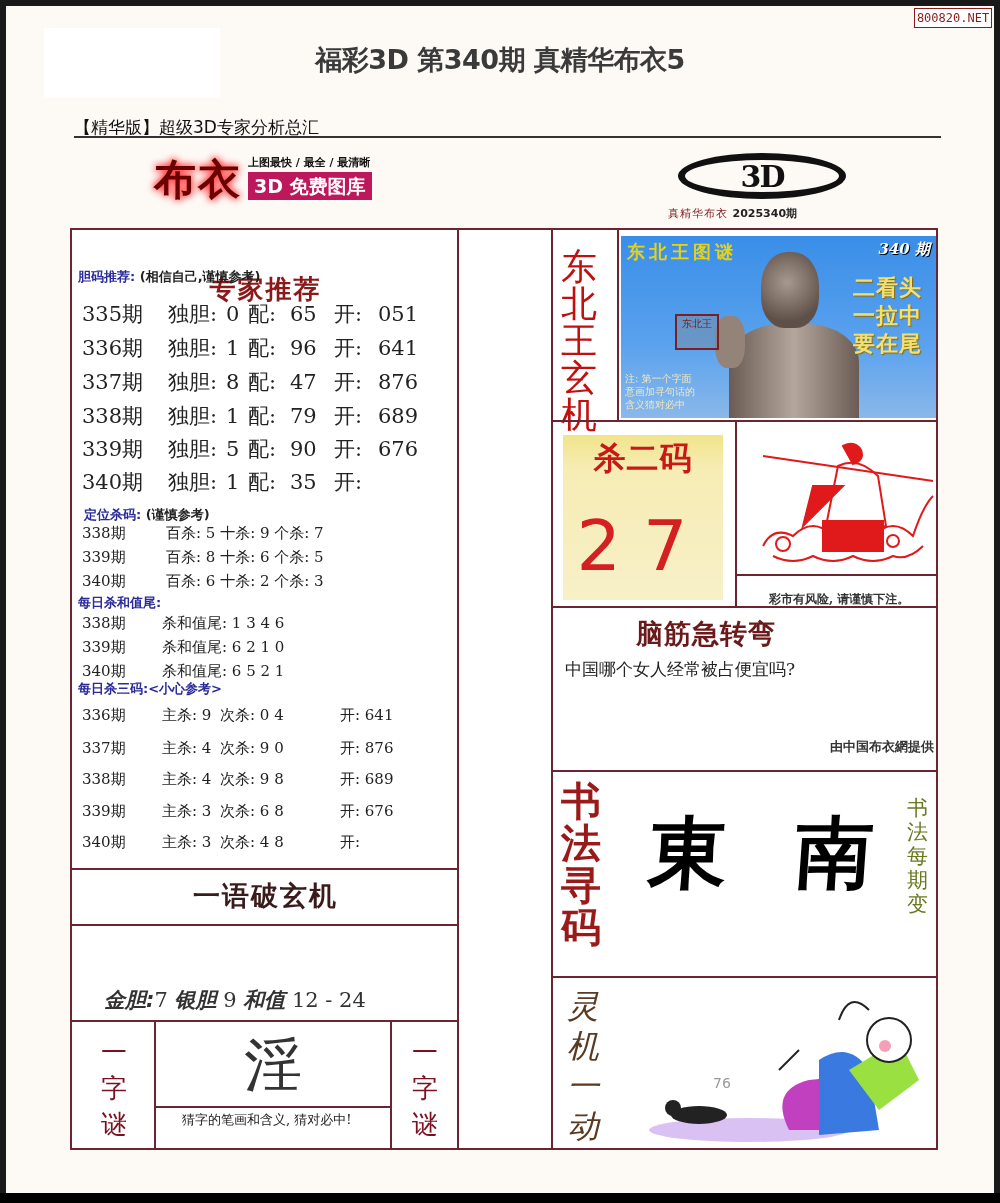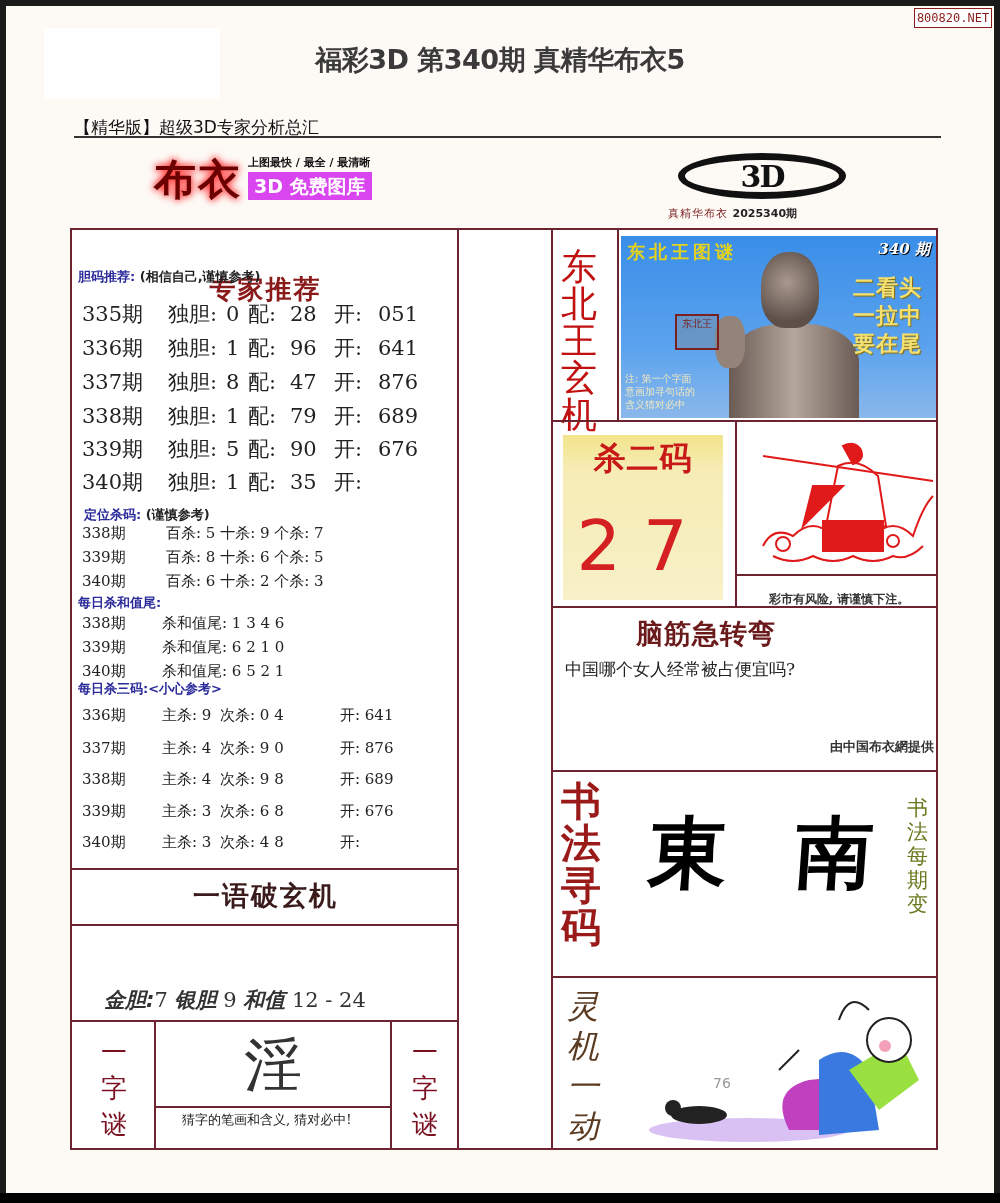--- a/index.html
+++ b/index.html
@@ -28,21 +28,21 @@
   
   .logo-buyi { position: absolute; left: 148px; top: 150px; height: 50px; display: flex; align-items: flex-start; }
   .logo-buyi .big {
     font: bold 42px "DejaVu Serif", serif; color: #6a0000; letter-spacing: 2px;
     text-shadow: 0 0 6px #ff3333, 0 0 10px #ff4444;
     line-height: 48px;
   }
   .logo-buyi .right { margin-left: 6px; display: flex; flex-direction: column; }
   .logo-buyi .slogan { font: bold 11px "DejaVu Sans", sans-serif; color: #111; line-height: 14px; }
   .logo-buyi .lib {
-    background: #d946ef; color: #fff; font: bold 19px "DejaVu Sans", sans-serif;
+    background: #be185d; color: #fff; font: bold 19px "DejaVu Sans", sans-serif;
     padding: 1px 6px; margin-top: 2px; line-height: 26px;
   }
   .logo-3d {
     position: absolute; left: 672px; top: 147px; width: 168px; height: 46px;
     border: 7px solid #111; border-radius: 50%; display: flex; align-items: center; justify-content: center;
     font: bold 30px "DejaVu Serif", serif; color: #111; letter-spacing: -2px;
   }
   .logo-3d-caption {
     position: absolute; left: 662px; top: 200px; font: 11px "DejaVu Serif", serif; color: #7a1a1a; letter-spacing: 1px;
   }
@@ -128,21 +128,21 @@
   </div>
 
   <div class="col-left">
     <div class="expert-title">专家推荐</div>
     <div class="sec-label" style="left:6px;top:38px;">
       <span>胆码推荐:</span>
       <span class="note">(相信自己,谨慎参考)</span>
     </div>
 
     <div class="dan-row" style="top:70px;">
-      <span style="width:86px">335期</span><span style="width:58px">独胆:</span><span style="width:22px">0</span><span style="width:42px">配:</span><span style="width:44px">28</span><span style="width:44px">开:</span><span>051</span>
+      <span style="width:86px">335期</span><span style="width:58px">独胆:</span><span style="width:22px">0</span><span style="width:42px">配:</span><span style="width:44px">65</span><span style="width:44px">开:</span><span>051</span>
     </div>
     <div class="dan-row" style="top:104px;">
       <span style="width:86px">336期</span><span style="width:58px">独胆:</span><span style="width:22px">1</span><span style="width:42px">配:</span><span style="width:44px">96</span><span style="width:44px">开:</span><span>641</span>
     </div>
     <div class="dan-row" style="top:138px;">
       <span style="width:86px">337期</span><span style="width:58px">独胆:</span><span style="width:22px">8</span><span style="width:42px">配:</span><span style="width:44px">47</span><span style="width:44px">开:</span><span>876</span>
     </div>
     <div class="dan-row" style="top:172px;">
       <span style="width:86px">338期</span><span style="width:58px">独胆:</span><span style="width:22px">1</span><span style="width:42px">配:</span><span style="width:44px">79</span><span style="width:44px">开:</span><span>689</span>
     </div>

